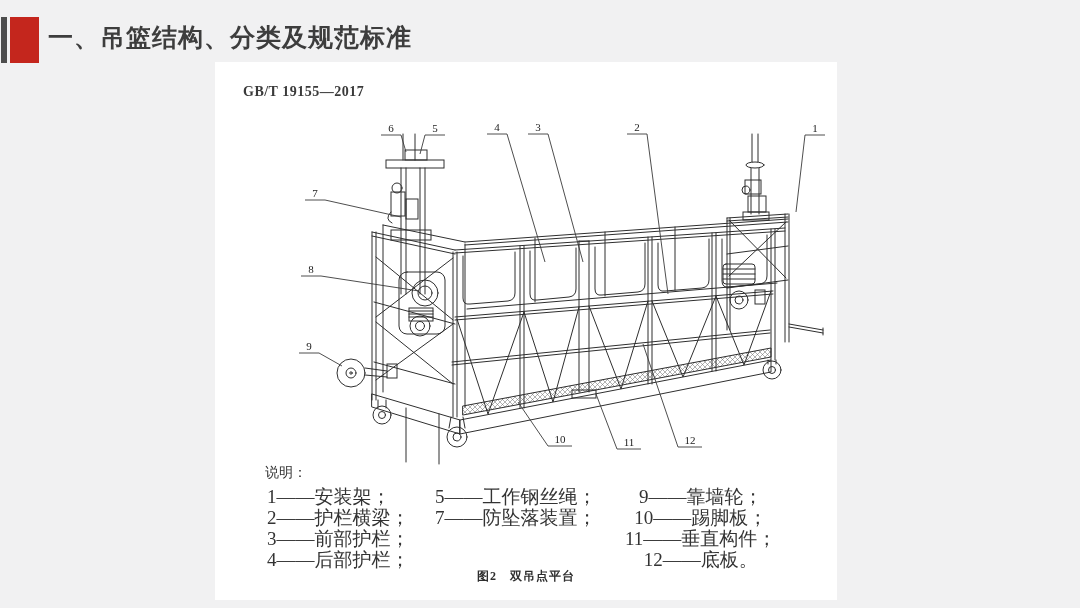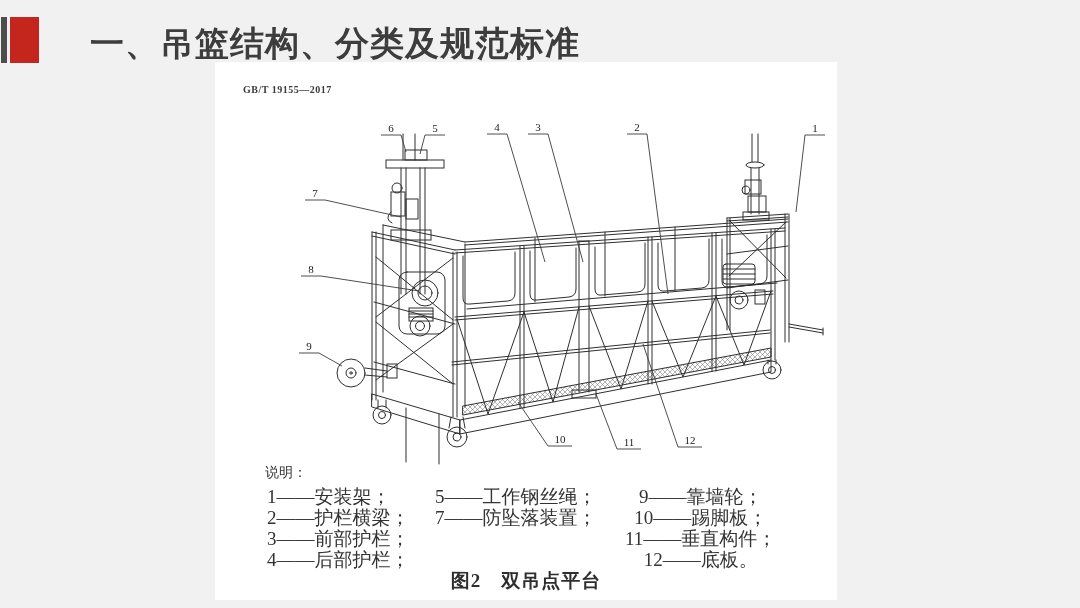--- a/index.html
+++ b/index.html
@@ -6,51 +6,51 @@
   body{
     width:1080px;height:608px;position:relative;overflow:hidden;
     background:#f1f1f2;
     font-family:"Liberation Sans",sans-serif;
   }
   
   .accent-dark{position:absolute;left:1px;top:17px;width:6px;height:46px;background:#4d4d4d;}
   .accent-red{position:absolute;left:10px;top:17px;width:29px;height:46px;background:#c4261d;}
   .slide-title{
     position:absolute;left:48px;top:21px;
-    font-size:34px;font-weight:bold;color:#3d3d3d;letter-spacing:1px;
-    font-family:"Liberation Sans",sans-serif;white-space:nowrap;margin-left:42px;
+    font-size:25px;font-weight:bold;color:#3d3d3d;letter-spacing:1px;
+    font-family:"Liberation Sans",sans-serif;white-space:nowrap;
   }
   
   .panel{
     position:absolute;left:215px;top:62px;width:622px;height:538px;background:#ffffff;
   }
   .gbt{
     position:absolute;left:28px;top:22px;
     font-family:"Liberation Serif",serif;font-weight:bold;
-    font-size:10px;color:#3a3a3a;letter-spacing:.5px;white-space:nowrap;
+    font-size:14px;color:#3a3a3a;letter-spacing:.5px;white-space:nowrap;
   }
   .diagram{position:absolute;left:0;top:0;width:622px;height:440px;}
   
   .legend-title{
     position:absolute;left:50px;top:402px;
     font-family:"Liberation Serif",serif;font-size:14px;color:#333;
   }
   .legend-col{
     position:absolute;top:424px;
     font-family:"Liberation Serif",serif;font-size:19px;color:#333;
     line-height:21px;white-space:nowrap;
   }
   .legend-col.c1{left:52px;}
   .legend-col.c2{left:220px;}
   .legend-col.c3{left:410px;text-align:center;}
   
   .fig-caption{
     position:absolute;left:0;top:506px;width:100%;text-align:center;
     font-family:"Liberation Serif",serif;font-weight:bold;
-    font-size:19px;color:#2e2e2e;letter-spacing:1px;
+    font-size:12px;color:#2e2e2e;letter-spacing:1px;
   }
   svg text{font-family:"Liberation Serif",serif;font-size:11px;fill:#222;}
 </style>
 </head>
 <body>
 
 <div class="accent-dark"></div>
 <div class="accent-red"></div>
 <div class="slide-title">一、吊篮结构、分类及规范标准</div>
 

